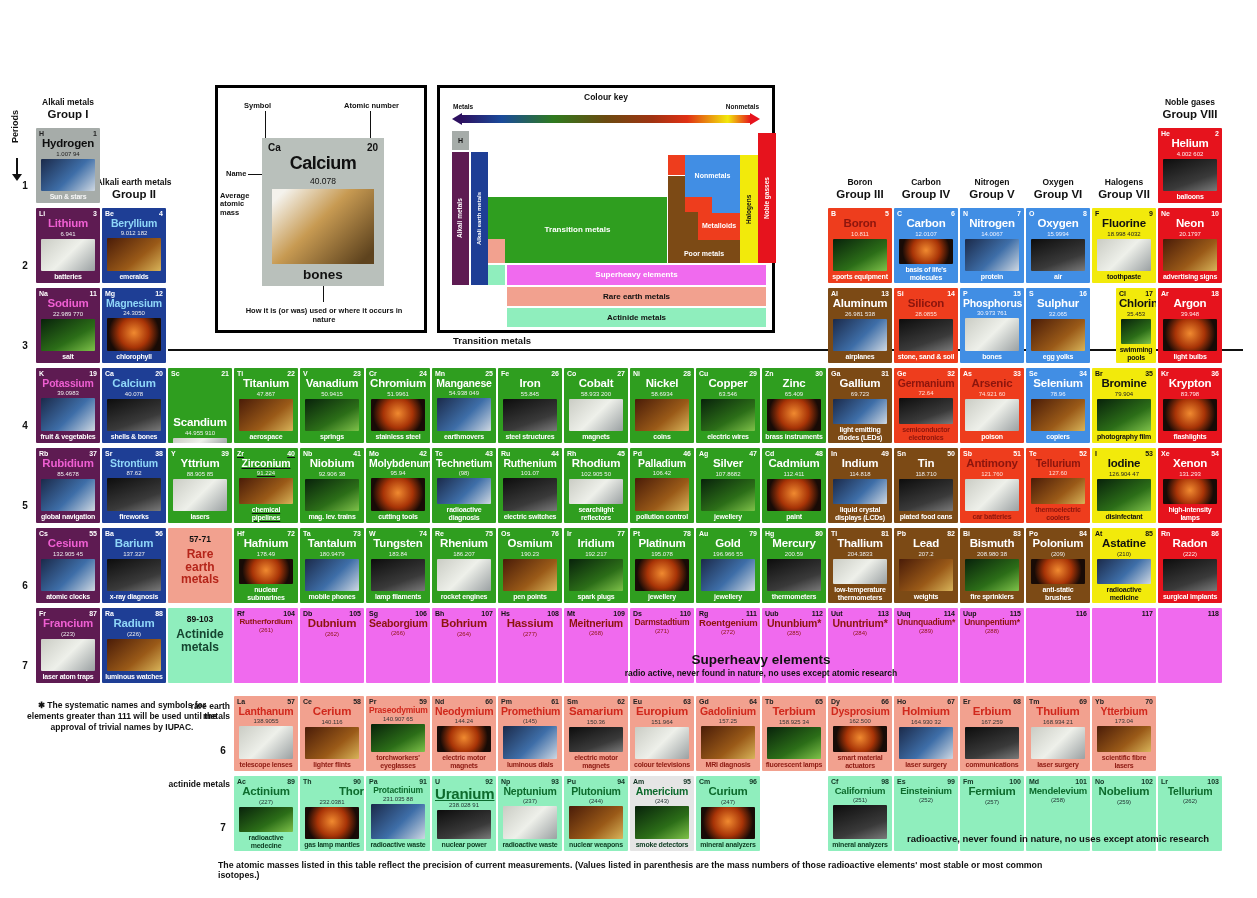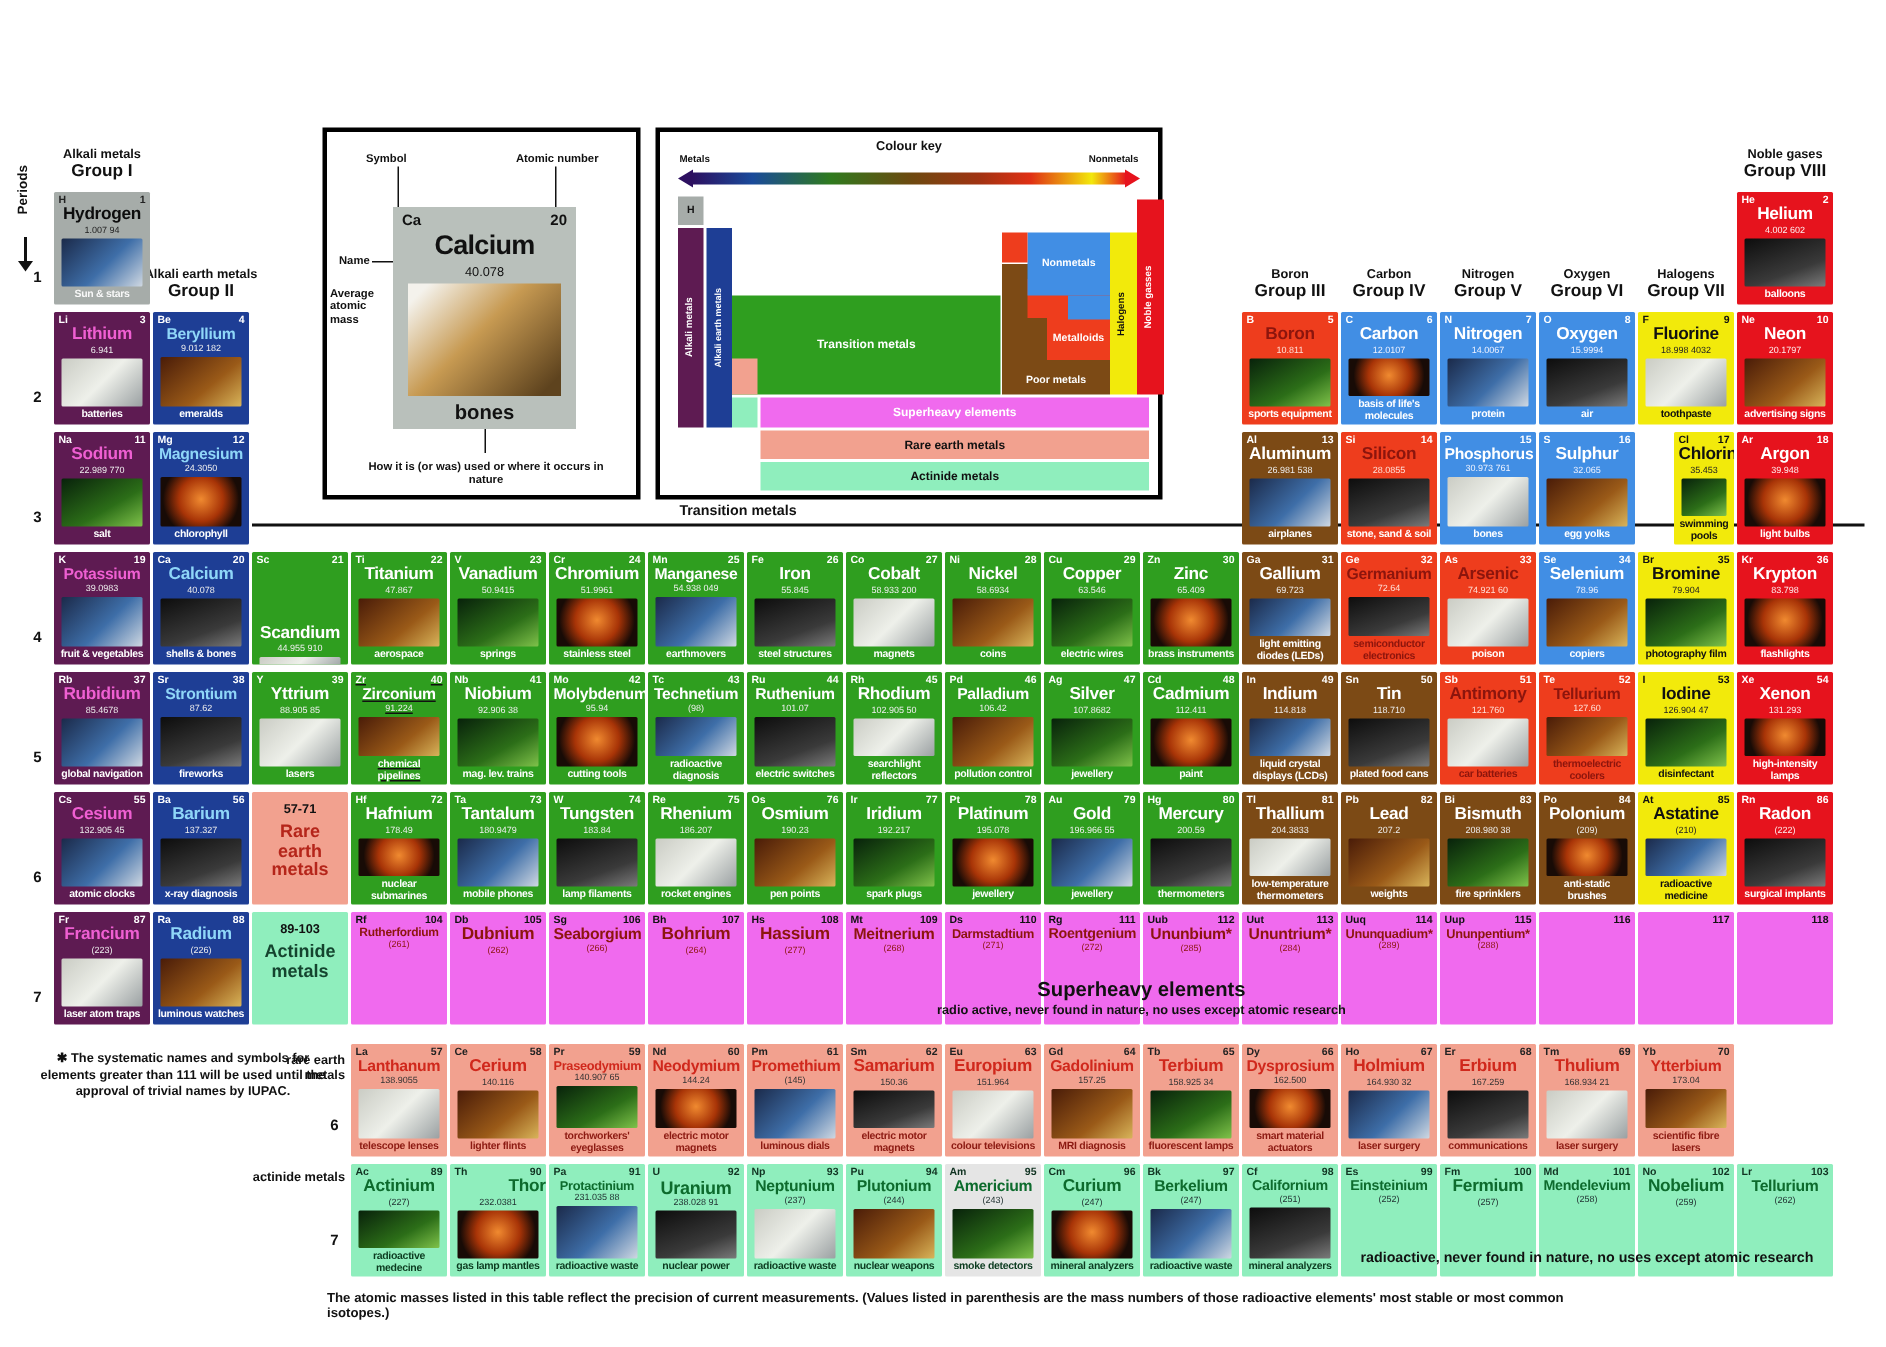--- a/index.html
+++ b/index.html
@@ -1221,21 +1221,21 @@
         <div class="nm" style="color: rgb(13, 107, 45); font-size: 8.5px;">Protactinium</div>
         <div class="ms" style="color: rgb(34, 51, 51);">231.035 88</div>
         <div class="photo p1"></div>
         <div class="cap" style="color: rgb(12, 59, 32);">radioactive waste</div>
       </div>
       <div class="cell" style="grid-area: 10 / 7; background: rgb(143, 238, 189);">
         <div class="hdr" style="color: rgb(17, 51, 34);">
           <span>U</span>
           <span>92</span>
         </div>
-        <div class="nm" style="color: rgb(13, 107, 45); font-size: 12px;">Uranium</div>
+        <div class="nm" style="color: rgb(13, 107, 45); font-size: 15px; text-decoration: underline;">Uranium</div>
         <div class="ms" style="color: rgb(34, 51, 51);">238.028 91</div>
         <div class="photo p2"></div>
         <div class="cap" style="color: rgb(12, 59, 32);">nuclear power</div>
       </div>
       <div class="cell" style="grid-area: 10 / 8; background: rgb(143, 238, 189);">
         <div class="hdr" style="color: rgb(17, 51, 34);">
           <span>Np</span>
           <span>93</span>
         </div>
         <div class="nm" style="color: rgb(13, 107, 45); font-size: 10.5px;">Neptunium</div>
@@ -1265,30 +1265,20 @@
       </div>
       <div class="cell" style="grid-area: 10 / 11; background: rgb(143, 238, 189);">
         <div class="hdr" style="color: rgb(17, 51, 34);">
           <span>Cm</span>
           <span>96</span>
         </div>
         <div class="nm" style="color: rgb(13, 107, 45); font-size: 11.5px;">Curium</div>
         <div class="ms" style="color: rgb(34, 51, 51);">(247)</div>
         <div class="photo p0"></div>
         <div class="cap" style="color: rgb(12, 59, 32);">mineral analyzers</div>
-      </div>
-      <div class="cell" style="grid-area: 10 / 12; background: rgb(143, 238, 189);">
-        <div class="hdr" style="color: rgb(17, 51, 34);">
-          <span>Bk</span>
-          <span>97</span>
-        </div>
-        <div class="nm" style="color: rgb(13, 107, 45); font-size: 10.5px;">Berkelium</div>
-        <div class="ms" style="color: rgb(34, 51, 51);">(247)</div>
-        <div class="photo p1"></div>
-        <div class="cap" style="color: rgb(12, 59, 32);">radioactive waste</div>
       </div>
       <div class="cell" style="grid-area: 10 / 13; background: rgb(143, 238, 189);">
         <div class="hdr" style="color: rgb(17, 51, 34);">
           <span>Cf</span>
           <span>98</span>
         </div>
         <div class="nm" style="color: rgb(13, 107, 45); font-size: 9.5px;">Californium</div>
         <div class="ms" style="color: rgb(34, 51, 51);">(251)</div>
         <div class="photo p2"></div>
         <div class="cap" style="color: rgb(12, 59, 32);">mineral analyzers</div>

